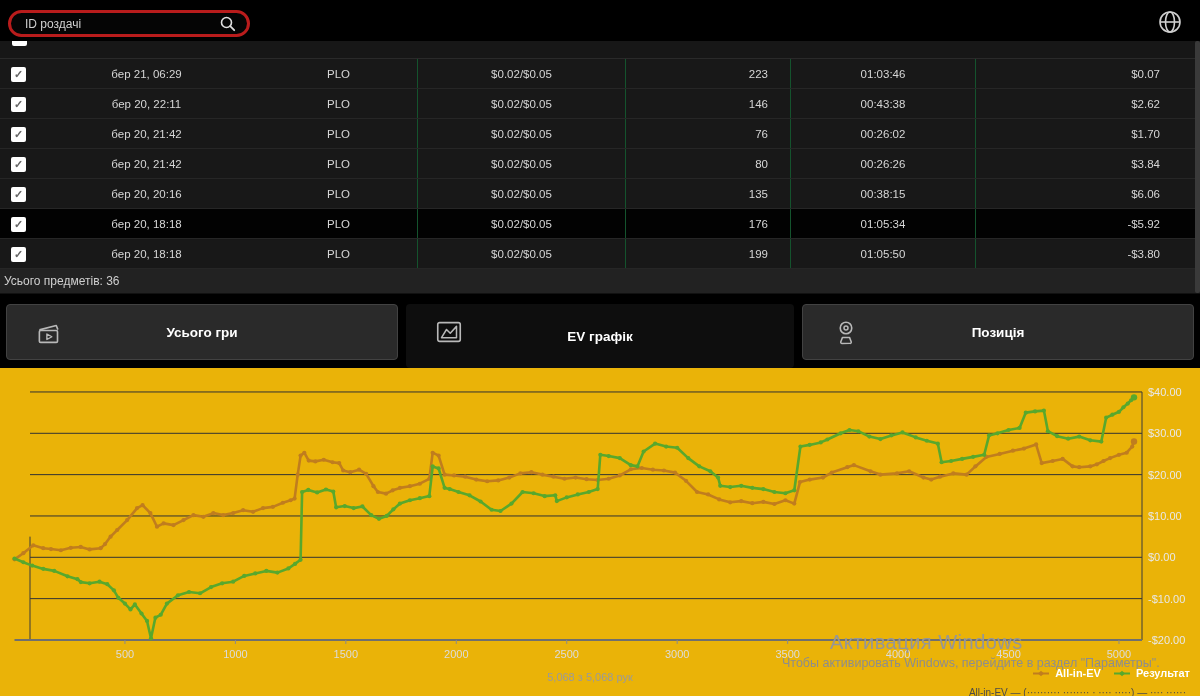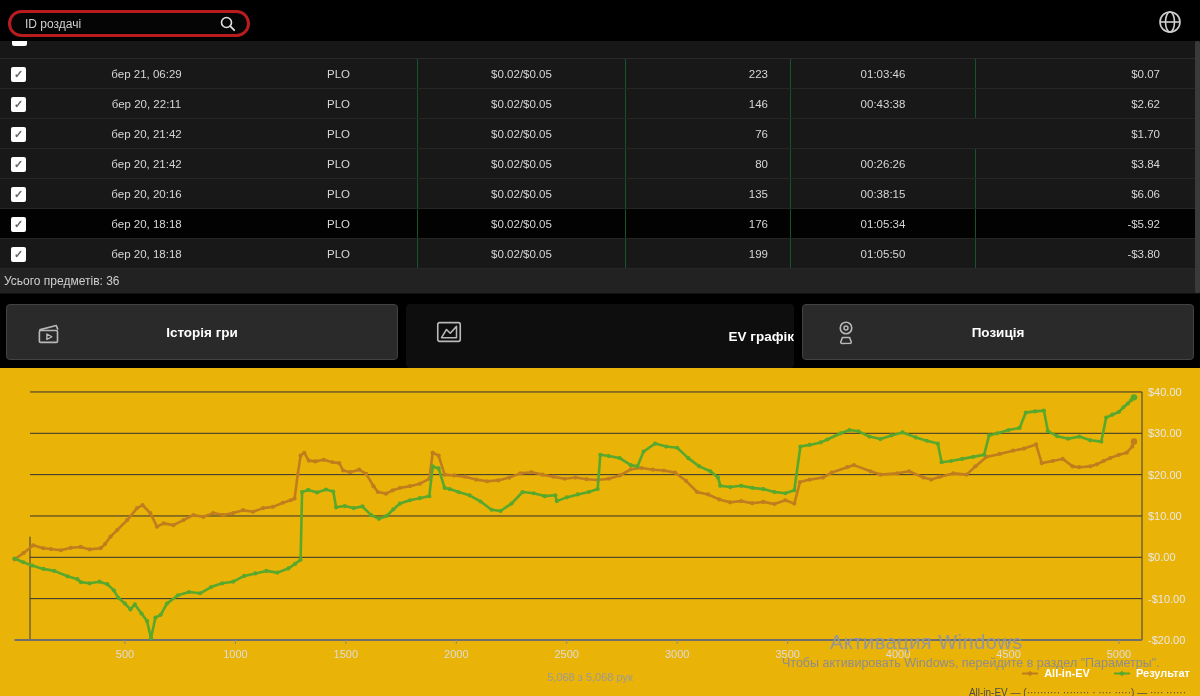--- a/index.html
+++ b/index.html
@@ -43,33 +43,33 @@
 
   
   .tabs { position:absolute; left:0; top:304px; width:1200px; height:57px; }
   .tab { position:absolute; top:0; height:56px; border-radius:4px; display:flex;
     align-items:center; justify-content:center; cursor:pointer; }
   .tab .lbl { color:#fff; font-size:13.5px; font-weight:bold; }
   .tab .ticon { position:absolute; left:28px; top:13px; width:30px; height:30px; }
   .tab.inactive { background:#2a2a2a; border:1px solid #424242; }
   .tab.active { background:#0e0e0e; height:64px; }
   .tab1 { left:6px;   width:392px; }
-  .tab2 { left:406px; width:388px;justify-content:flex-end; }
+  .tab2 { left:406px; width:388px; }
   .tab3 { left:802px; width:392px; }
 
   
   .chartpanel { position:absolute; left:0; top:368px; width:1200px; height:328px; background:#eab308; }
   .chartpanel svg { position:absolute; left:0; top:0; }
   .watermark { position:absolute; left:818px; top:631px; color:#969696; font-size:20px;
     letter-spacing:.5px; pointer-events:none;margin-left:12px; }
   .watermark2 { position:absolute; left:782px; top:656px; color:#8d8d8d; font-size:12.5px;
     pointer-events:none; white-space:nowrap; }
   .handscaption { position:absolute; left:480px; top:671px; width:220px; text-align:center;
     color:#9a9a9a; font-size:11px; }
-  .legend { position:absolute; right:10px; top:667px; display:flex; gap:23px; align-items:center;text-align:center; }
+  .legend { position:absolute; right:10px; top:667px; display:flex; gap:12px; align-items:center;text-align:center; }
   .legend .item { display:flex; align-items:center; gap:5px; cursor:pointer; }
   .legend .txt { color:#fff; font-size:11px; font-weight:bold; }
   .footnote { position:absolute; right:14px; top:687px; color:#4b4b4b; font-size:10px;
     white-space:nowrap; overflow:hidden; height:9px; }
 </style>
 </head>
 <body>
 
 <div id="app">
 
@@ -116,20 +116,21 @@
           <div class="c c7 sep">$2.62</div>
         </div>
         <div class="trow">
           <div class="c c1">
             <div class="cb">✓</div>
           </div>
           <div class="c c2">бер 20, 21:42</div>
           <div class="c c3">PLO</div>
           <div class="c c4 sep">$0.02/$0.05</div>
           <div class="c c5 sep">76</div>
+          <div class="c c6 sep">00:26:02</div>
           <div class="c c7 sep">$1.70</div>
         </div>
         <div class="trow">
           <div class="c c1">
             <div class="cb">✓</div>
           </div>
           <div class="c c2">бер 20, 21:42</div>
           <div class="c c3">PLO</div>
           <div class="c c4 sep">$0.02/$0.05</div>
           <div class="c c5 sep">80</div>
@@ -176,21 +177,21 @@
   </div>
   <div class="scrollbar"></div>
 
   <div class="tabs">
     <div class="tab tab1 inactive">
       <svg class="ticon" viewBox="0 0 24 24">
         <rect x="3.5" y="10" width="14.5" height="9.5" rx="1" fill="none" stroke="#b8b8b8" stroke-width="1.3"></rect>
         <path d="M3.5 9.5 L17 6 L18.3 9.3" fill="none" stroke="#b8b8b8" stroke-width="1.3" stroke-linejoin="round"></path>
         <path d="M9.5 12.8 L13.5 15 L9.5 17.2 Z" fill="none" stroke="#b8b8b8" stroke-width="1.1" stroke-linejoin="round"></path>
       </svg>
-      <span class="lbl">Історія гри</span>
+      <span class="lbl">Усього гри</span>
     </div>
     <div class="tab tab2 active">
       <svg class="ticon" viewBox="0 0 24 24">
         <rect x="3" y="4.5" width="18" height="15" rx="1.5" fill="none" stroke="#b8b8b8" stroke-width="1.3"></rect>
         <path d="M6 16.5 L10 10 L13 13 L18 7.5 L18 16.5 Z" fill="none" stroke="#b8b8b8" stroke-width="1.2" stroke-linejoin="round"></path>
       </svg>
       <span class="lbl">EV графік</span>
     </div>
     <div class="tab tab3 inactive">
       <svg class="ticon" viewBox="0 0 24 24">

